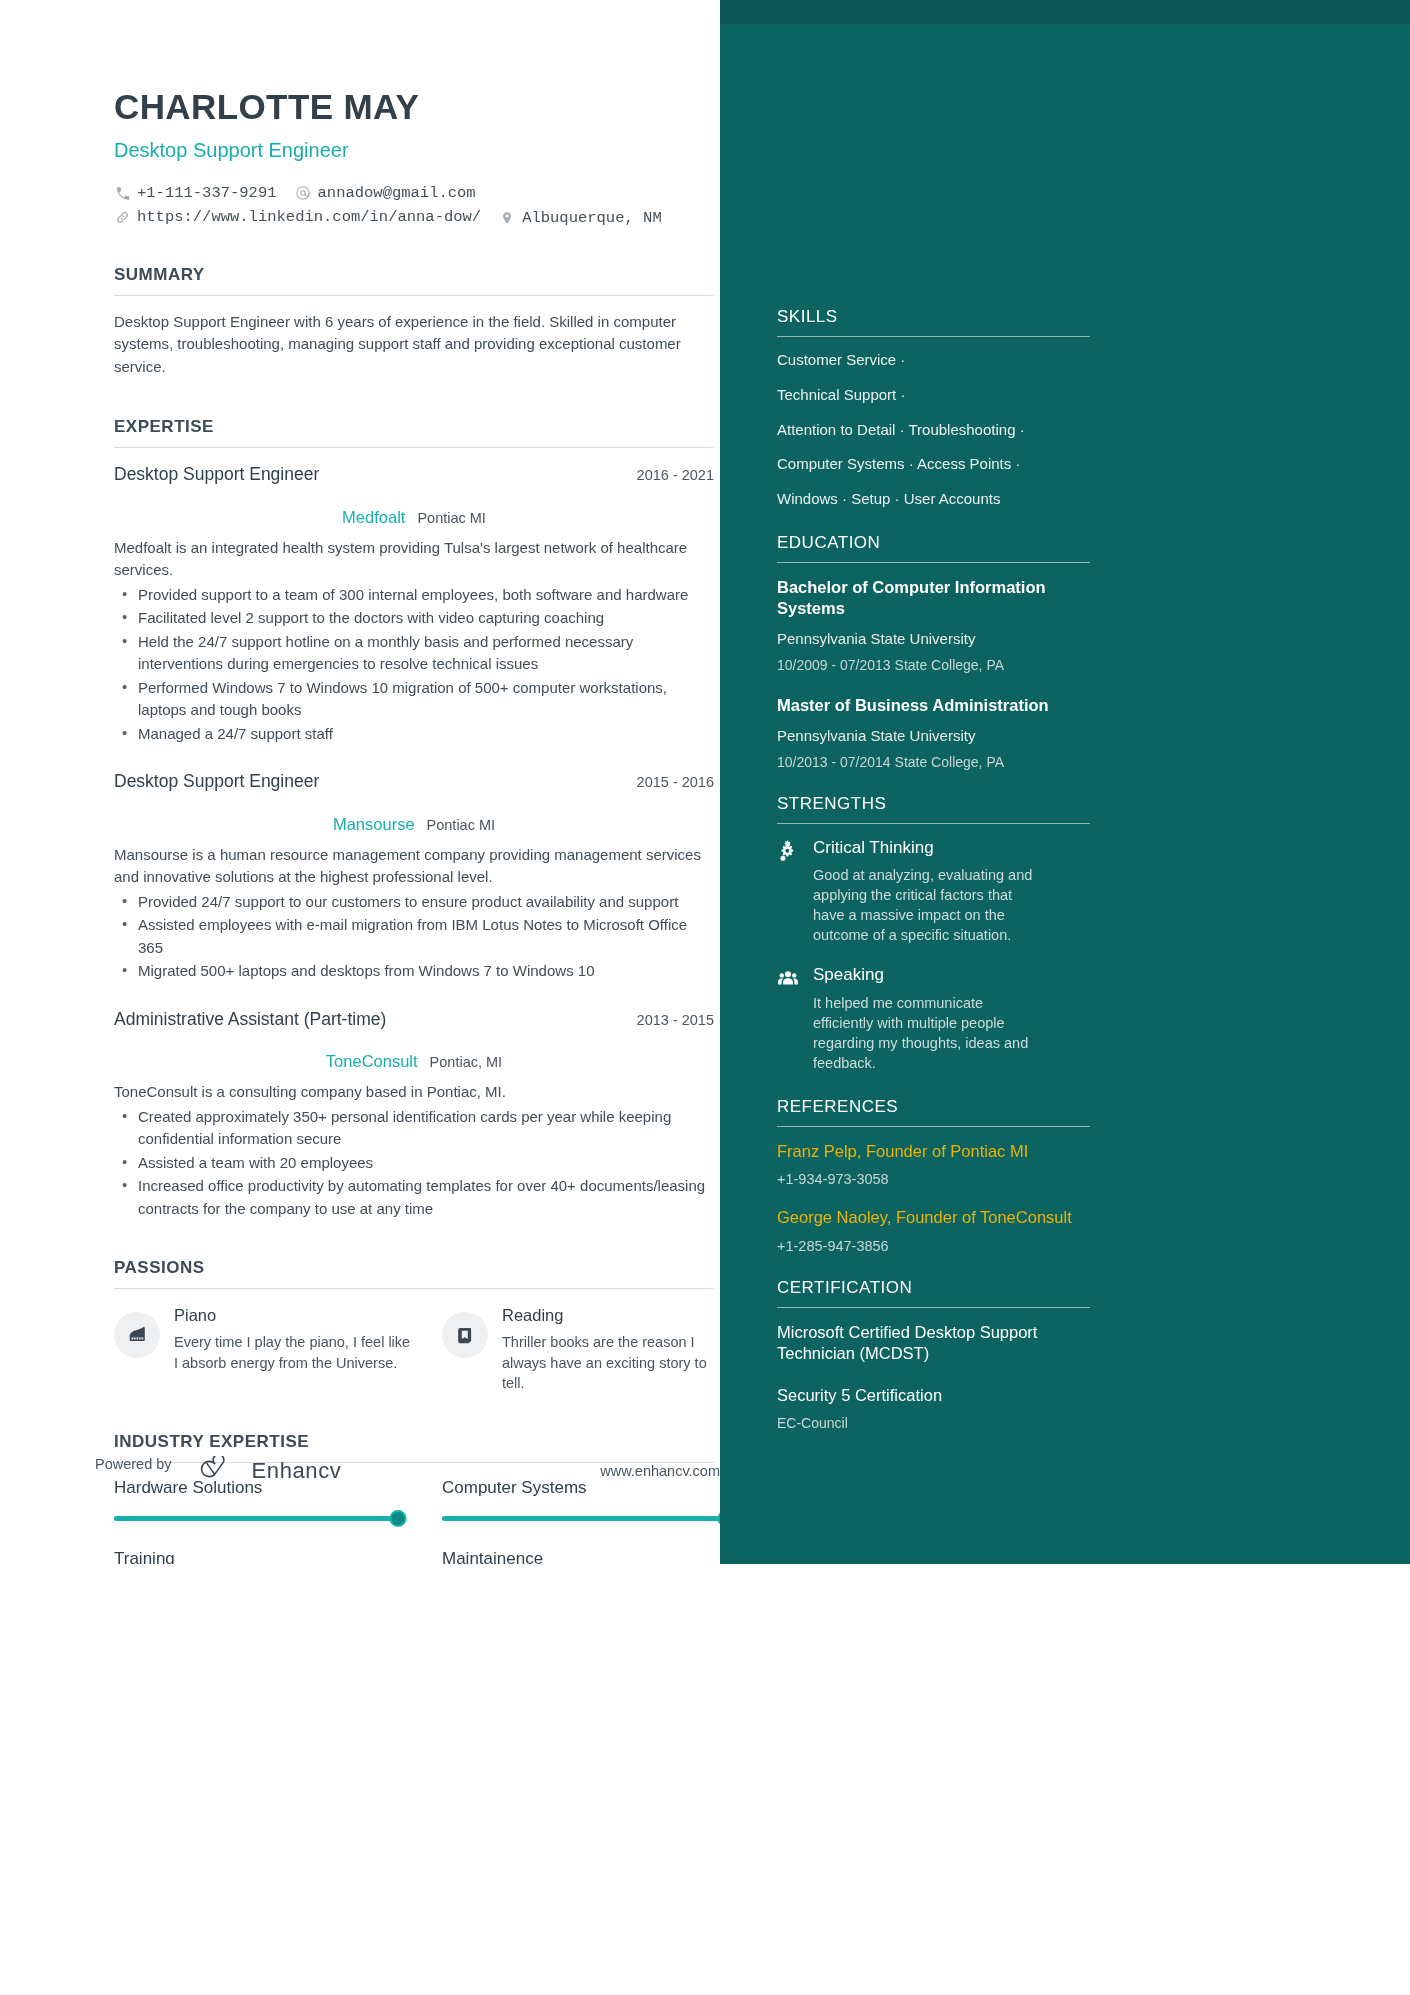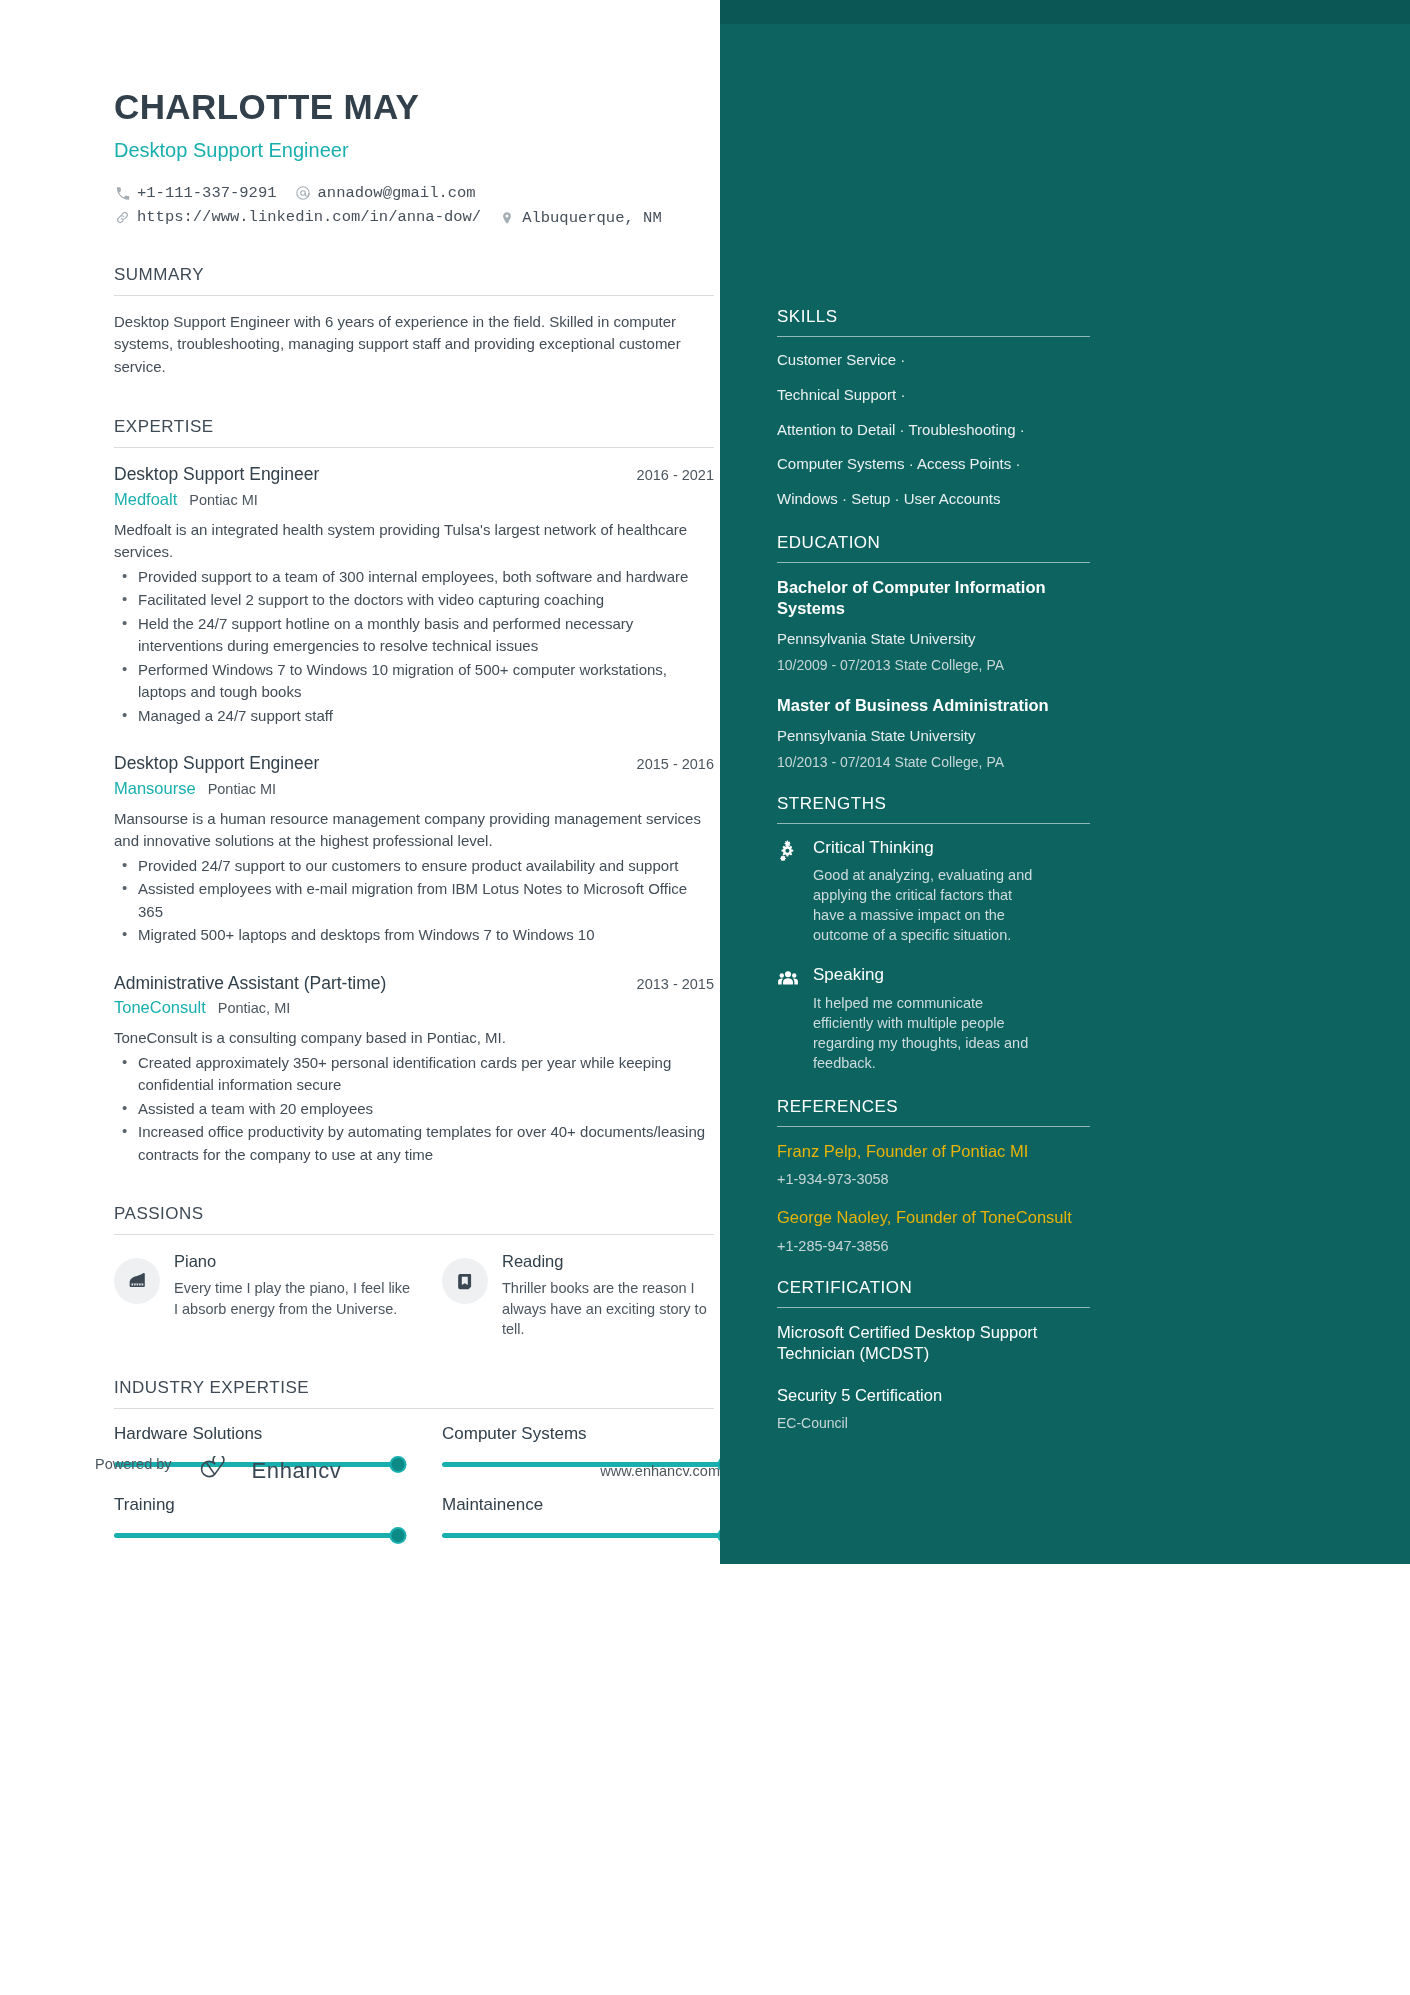--- a/index.html
+++ b/index.html
@@ -102,21 +102,21 @@
   .sec {
     margin-top: 38px;
   }
   .sec-title {
     font-size: 17px;
     color: #3e4a55;
     letter-spacing: 0.5px;
     padding-bottom: 10px;
     border-bottom: 1px solid #d9dde0;
     margin-bottom: 15px;
-    font-weight: normal;
+    font-weight: bold;
   }
   .summary-text {
     font-size: 15px;
     line-height: 1.52;
     color: #424d57;
     margin: 0;
   }
   
   .job { margin-bottom: 25px; }
   .job-head {
@@ -130,23 +130,23 @@
     line-height: 1.35;
   }
   .job-dates {
     font-size: 14.5px;
     color: #4c565f;
     white-space: nowrap;
     padding-left: 12px;
   }
   .job-sub {
     display: flex;
-    justify-content: flex-start;
+    justify-content: center;
     align-items: baseline;
-    margin-top: 3px;
+    margin-top: 21px;
   }
   .job-company {
     font-size: 16.5px;
     color: #18afae;
   }
   .job-location {
     font-size: 14.5px;
     color: #4c565f;
     white-space: nowrap;
     padding-left: 12px;

